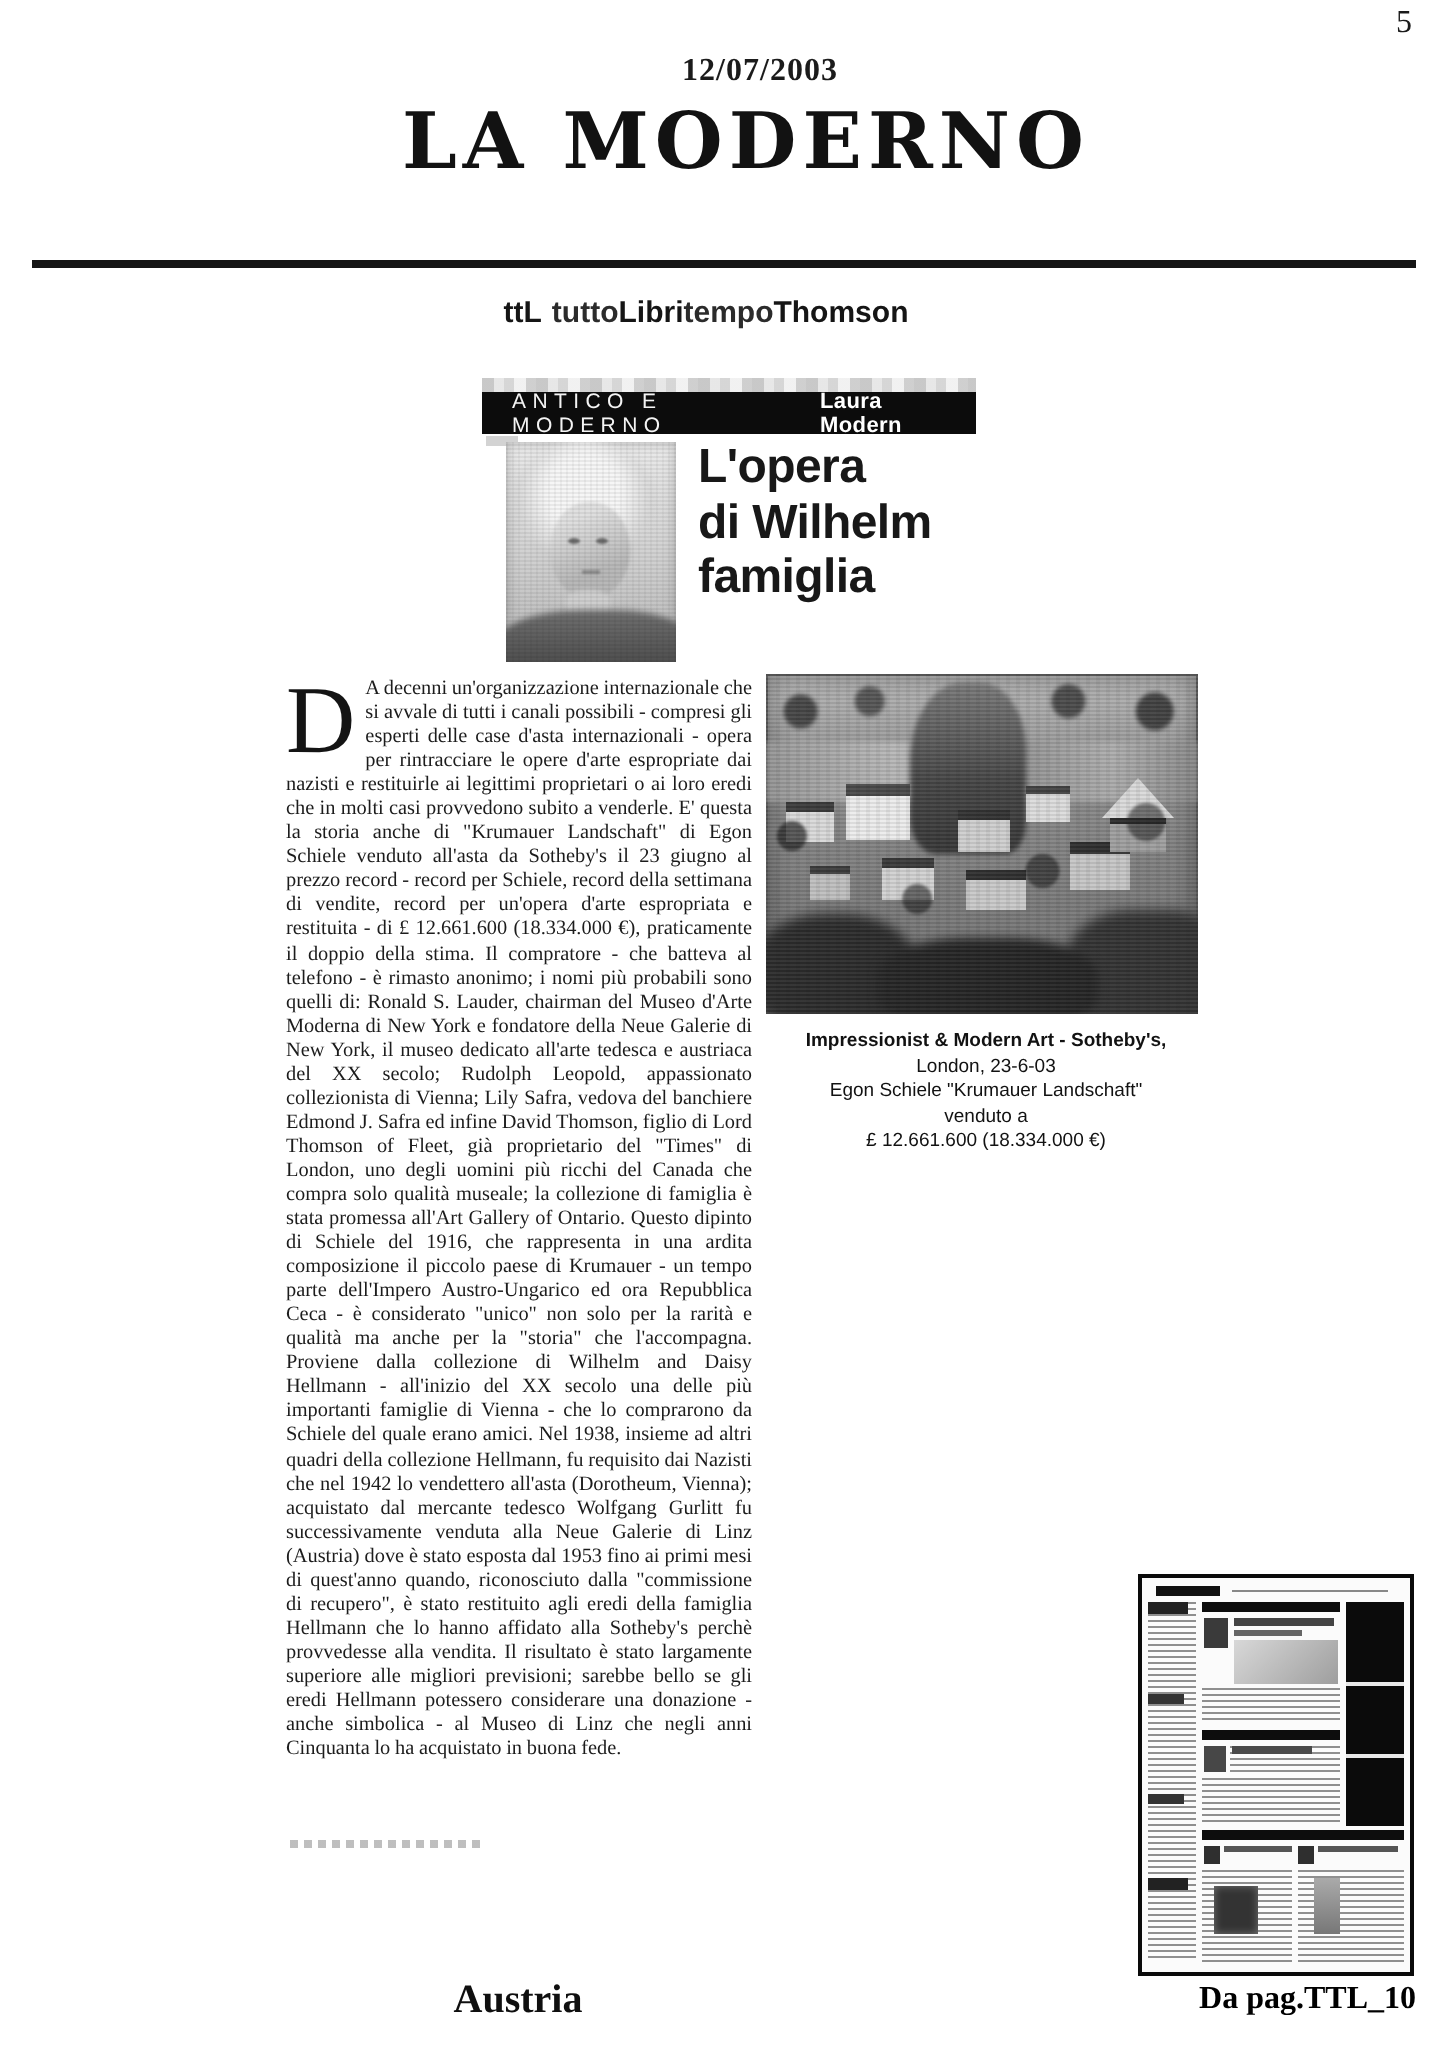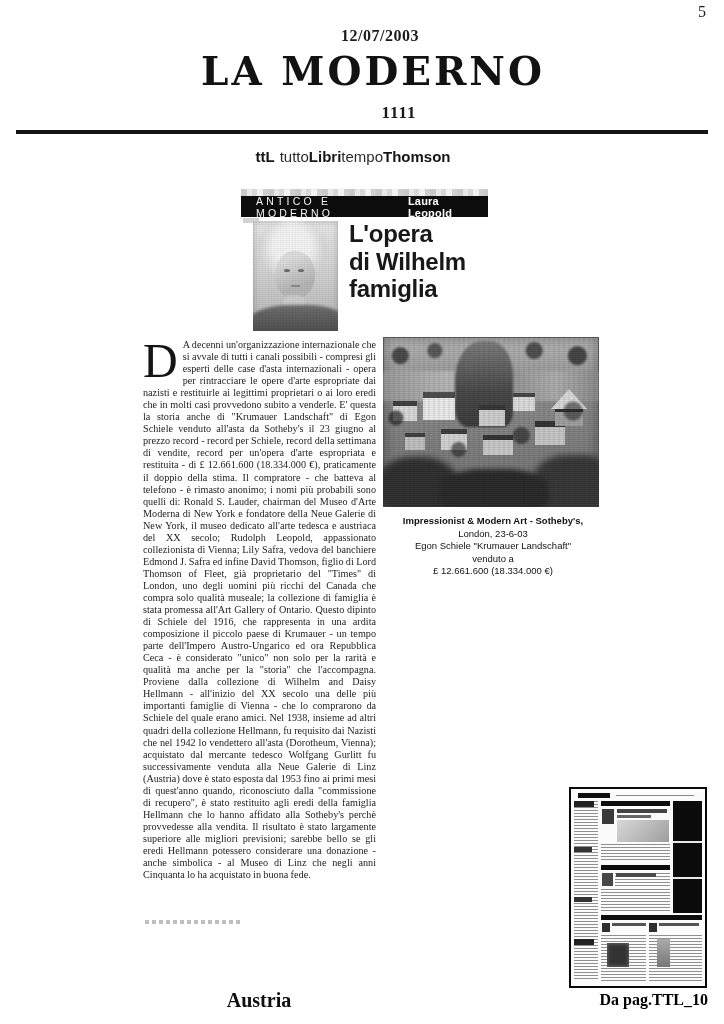--- a/index.html
+++ b/index.html
@@ -7,21 +7,21 @@
         font-family:"Liberation Serif",serif;color:#1b1b1b;margin:0 auto;}
   .abs{position:absolute;}
   .pagenum{left:688px;top:3px;width:28px;font:400 16px/18px "Liberation Serif",serif;text-align:center;}
   .date{left:280px;top:27px;width:200px;text-align:center;font:700 16px/18px "Liberation Serif",serif;letter-spacing:.5px;}
   .masthead{left:173px;top:50px;width:400px;text-align:center;font:700 39px/42px "DejaVu Serif",serif;letter-spacing:3px;color:#121212;}
   .edition{left:299px;top:103px;width:200px;text-align:center;font:700 17px/19px "Liberation Serif",serif;letter-spacing:1px;}
   .rule{left:16px;top:130px;width:692px;height:4px;background:#151515;}
   .ttl{left:248px;top:148px;width:210px;text-align:center;font-family:"Liberation Sans",sans-serif;
        font-size:15px;line-height:18px;color:#151515;white-space:nowrap;}
   .ttl .b{font-weight:700;}
-  .ttl .lt{font-weight:400;color:#2b2b2b;}
+  .ttl .lt{font-weight:700;color:#2b2b2b;}
   .ttl .sp{display:inline-block;width:5px;}
   .banner-noise{left:241px;top:189px;width:247px;height:7px;opacity:.85;
        background:repeating-linear-gradient(90deg,#bfbfbf 0 6px,#e3e3e3 6px 11px,#cfcfcf 11px 16px,#efefef 16px 22px,#c7c7c7 22px 27px);}
   .banner{left:241px;top:196px;width:247px;height:21px;background:#0c0c0c;display:flex;align-items:center;
        justify-content:space-between;box-sizing:border-box;padding:0 5px 0 15px;}
   .rubric{font:400 10.5px "Liberation Sans",sans-serif;letter-spacing:3.2px;color:#f4f4f4;}
   .author{font:700 11px "Liberation Sans",sans-serif;color:#ffffff;letter-spacing:.2px;}
   .smudge{left:243px;top:218px;width:16px;height:5px;background:#a8a8a8;opacity:.5;}
   .photo{left:253px;top:221px;width:85px;height:110px;overflow:hidden;
        background:linear-gradient(180deg,#eaeaea,#d5d5d5 45%,#b6b6b6);box-shadow:inset 0 0 6px rgba(0,0,0,.25);}
@@ -45,29 +45,28 @@
   .fromref{left:596px;top:991px;width:112px;text-align:right;font:700 16px/18px "Liberation Serif",serif;color:#000000;}
 </style>
 </head>
 <body>
 
 <div class="page">
 
   <div class="abs pagenum">5</div>
   <div class="abs date">12/07/2003</div>
   <div class="abs masthead">LA MODERNO</div>
-  <div class="abs edition">1111</div>
   <div class="abs rule"></div>
 
   <div class="abs ttl"><span class="b">ttL</span><span class="sp"></span><span class="lt">tutto</span><span class="b">Libri</span><span class="lt">tempo</span><span class="b">Thomson</span></div>
 
   <div class="abs banner-noise"></div>
   <div class="abs banner">
     <span class="rubric">ANTICO E MODERNO</span>
-    <span class="author">Laura Leopold</span>
+    <span class="author">Laura Modern</span>
   </div>
   <div class="abs smudge"></div>
 
   <div class="abs photo">
     <div style="left:4px;top:0;width:70px;height:56px;border-radius:50% 50% 45% 45%;background:radial-gradient(circle at 50% 45%,#f6f6f6 0 40%,#dadada 70%,#c4c4c4);filter:blur(1.5px);"></div>
     <div style="left:22px;top:30px;width:40px;height:48px;border-radius:48%;background:linear-gradient(160deg,#e0e0e0 20%,#b8b8b8 70%);filter:blur(.7px);"></div>
     <div style="left:31px;top:48px;width:6px;height:3px;background:#6d6d6d;border-radius:50%;filter:blur(.6px);"></div>
     <div style="left:45px;top:48px;width:6px;height:3px;background:#6d6d6d;border-radius:50%;filter:blur(.6px);"></div>
     <div style="left:38px;top:64px;width:9px;height:2px;background:#8d8d8d;filter:blur(.5px);"></div>
     <div style="left:30px;top:74px;width:22px;height:14px;background:#cfcfcf;border-radius:40%;filter:blur(1px);"></div>

